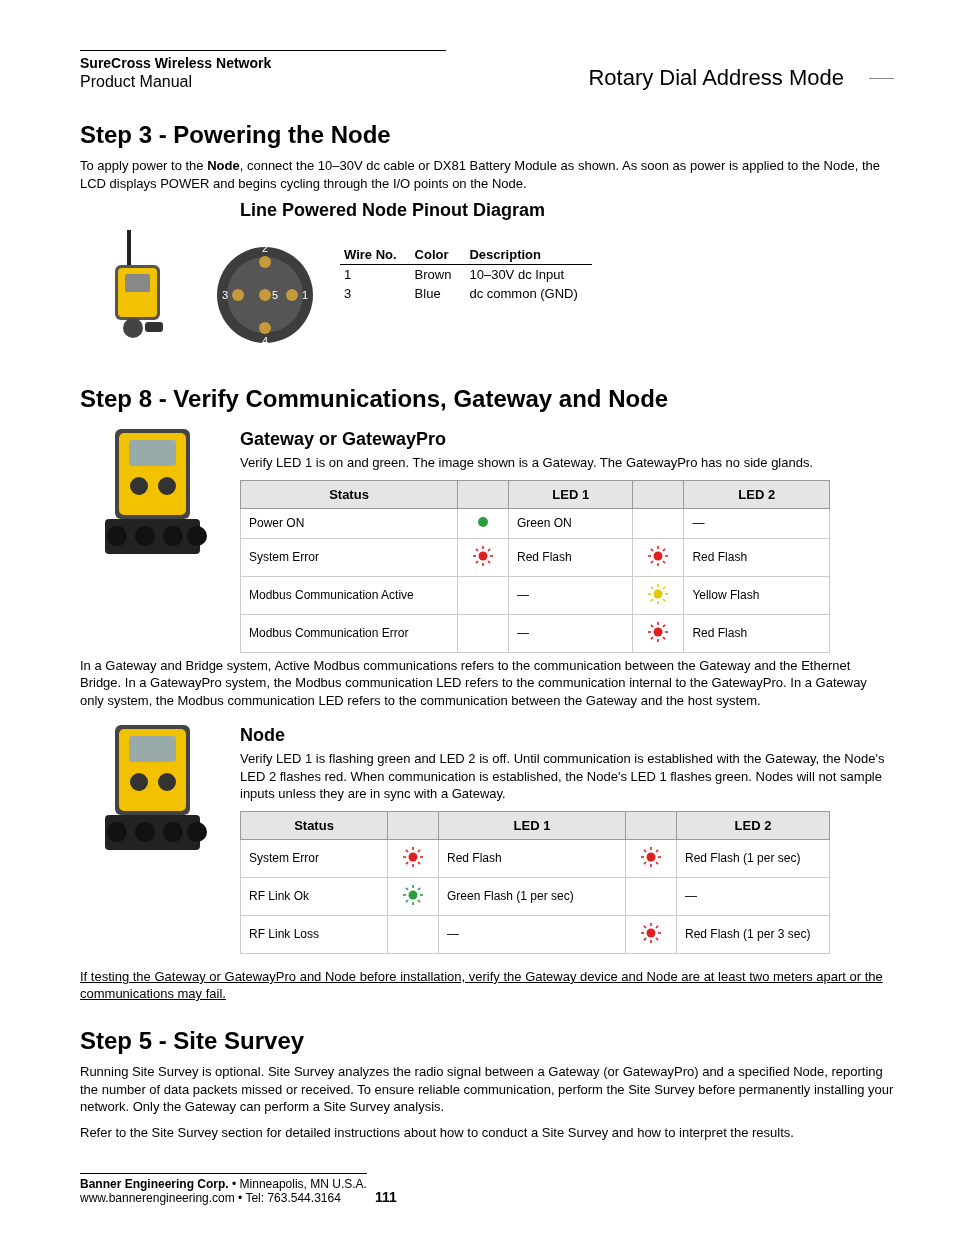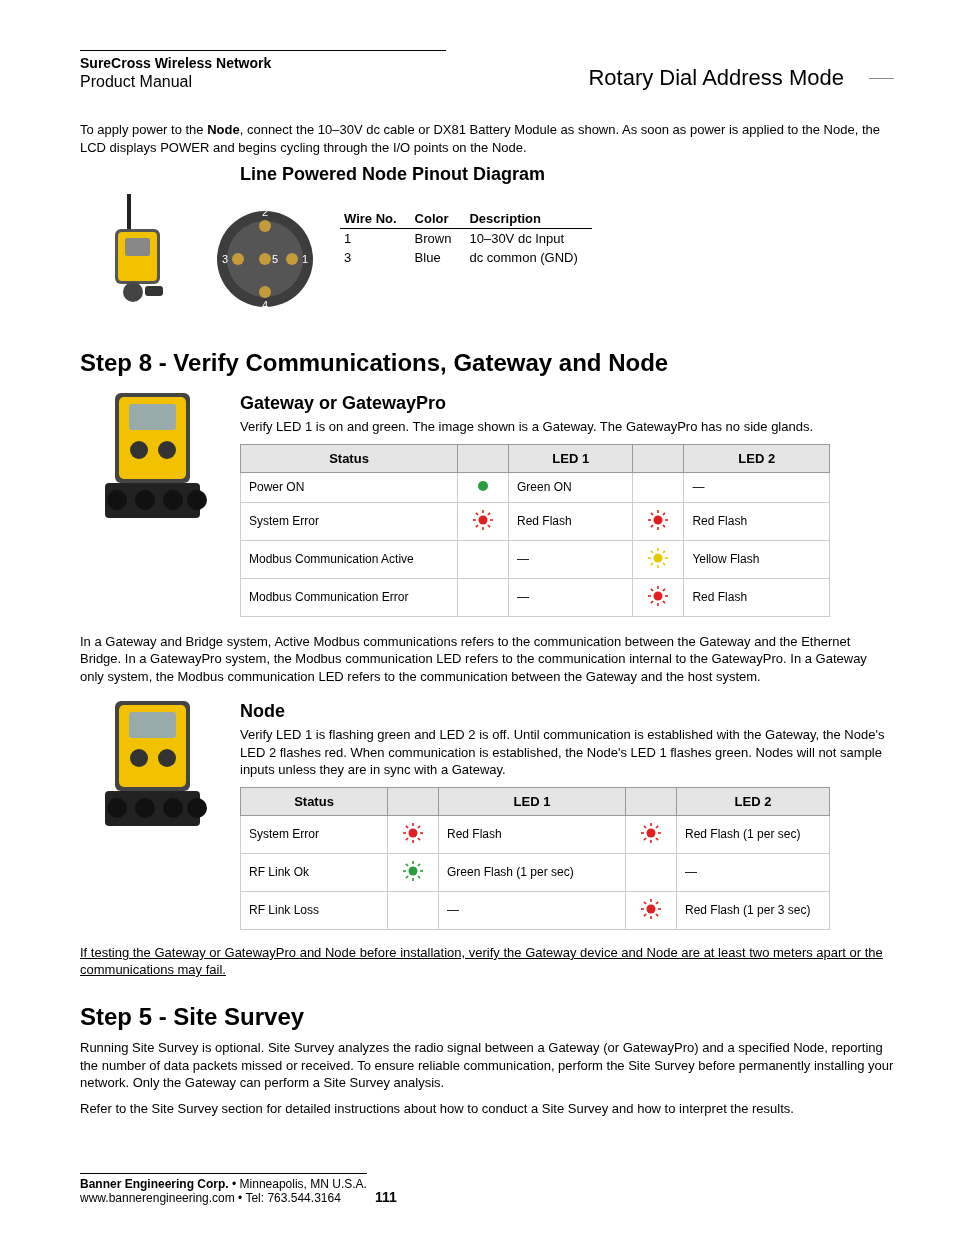--- a/index.html
+++ b/index.html
@@ -109,20 +109,21 @@
 <div class="page">
 
   <div class="header">
     <div class="header-left">
       <div class="line1">SureCross Wireless Network</div>
       <div class="line2">Product Manual</div>
     </div>
     <div class="header-right">Rotary Dial Address Mode</div>
   </div>
 
+  <h2>Step 3 - Powering the Node</h2>
   <p>
     <span>To apply power to the </span><b>Node</b><span>, connect the 10–30V dc cable or DX81 Battery Module as shown. As soon as power is applied to the Node, the LCD displays POWER and begins cycling through the I/O points on the Node.</span>
   </p>
 
   <div class="indent-block">
     <h3>Line Powered Node Pinout Diagram</h3>
   </div>
 
   <div class="row">
     <div class="device-img">
@@ -271,21 +272,21 @@
                   <line x1="10.999999999999998" y1="4" x2="10.999999999999998" y2="1" stroke="#e02020" stroke-width="1.6"></line>
                   <line x1="15.949747468305832" y1="6.050252531694166" x2="18.071067811865476" y2="3.9289321881345227" stroke="#e02020" stroke-width="1.6"></line>
                 </svg></td>
           <td>Red Flash</td>
         </tr>
       </tbody>
         </table>
     </div>
   </div>
 
-  <p style="margin-top:16px;">In a Gateway and Bridge system, Active Modbus communications refers to the communication between the Gateway and the Ethernet Bridge. In a GatewayPro system, the Modbus communication LED refers to the communication internal to the GatewayPro. In a Gateway only system, the Modbus communication LED refers to the communication between the Gateway and the host system.</p>
+  <p style="margin-top:4px;">In a Gateway and Bridge system, Active Modbus communications refers to the communication between the Gateway and the Ethernet Bridge. In a GatewayPro system, the Modbus communication LED refers to the communication internal to the GatewayPro. In a Gateway only system, the Modbus communication LED refers to the communication between the Gateway and the host system.</p>
 
   <div class="row" style="margin-top:8px;">
     <div class="device-img" style="width:140px;height:155px;">
       <svg width="130" height="150" viewBox="0 0 130 150">
         <rect x="30" y="5" width="75" height="90" rx="6" fill="#444"></rect>
         <rect x="34" y="9" width="67" height="82" rx="5" fill="#f2c200"></rect>
         <rect x="44" y="16" width="47" height="26" rx="3" fill="#9aa"></rect>
         <circle cx="54" cy="62" r="9" fill="#333"></circle>
         <circle cx="82" cy="62" r="9" fill="#333"></circle>
         <rect x="20" y="95" width="95" height="35" rx="4" fill="#222"></rect>

